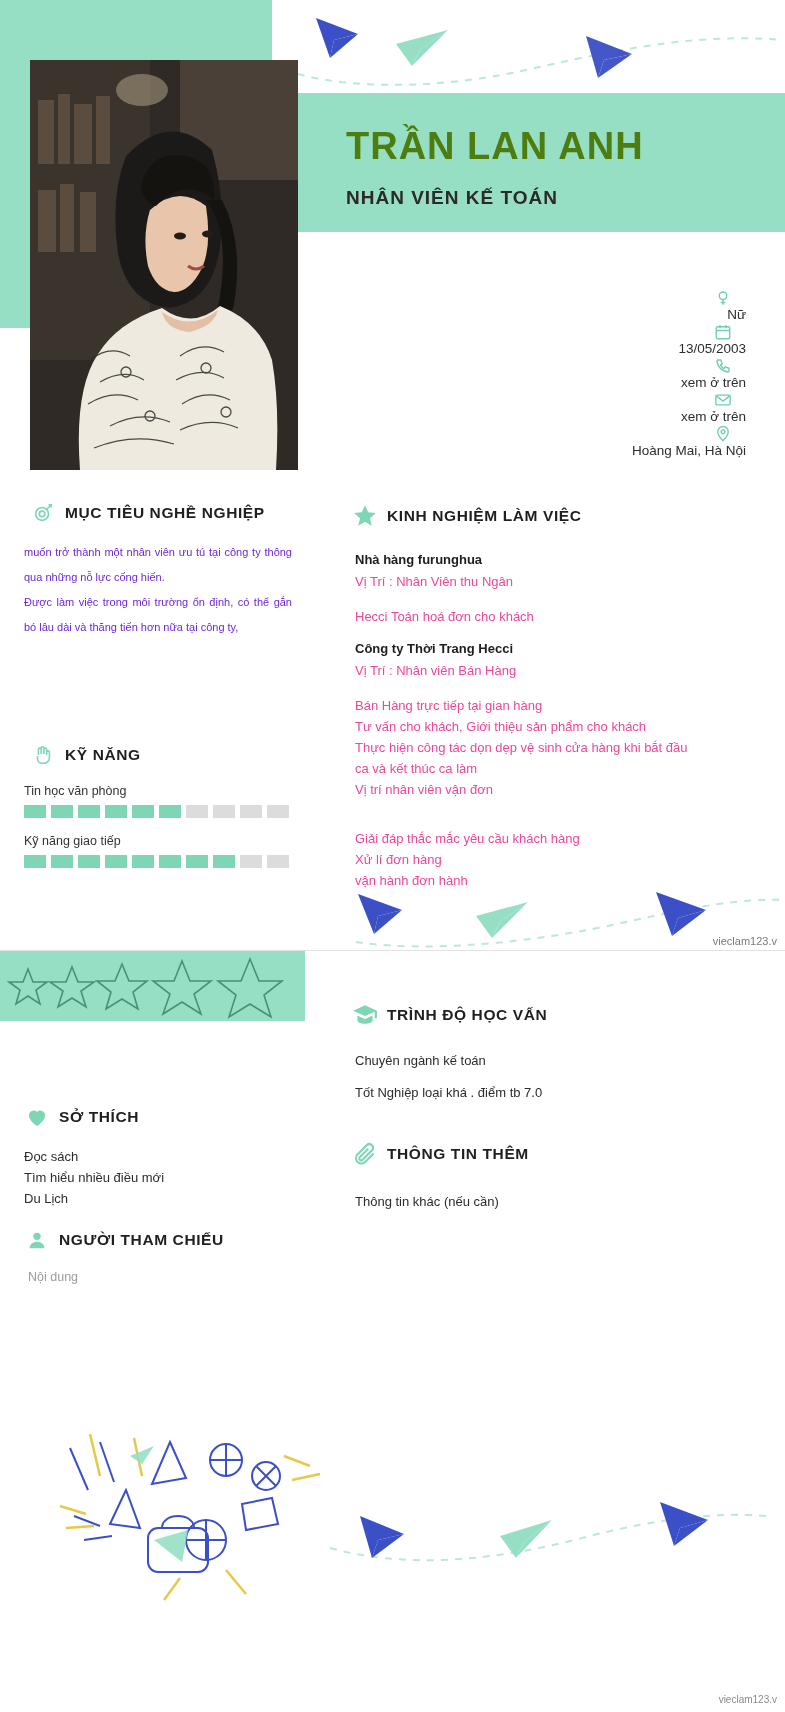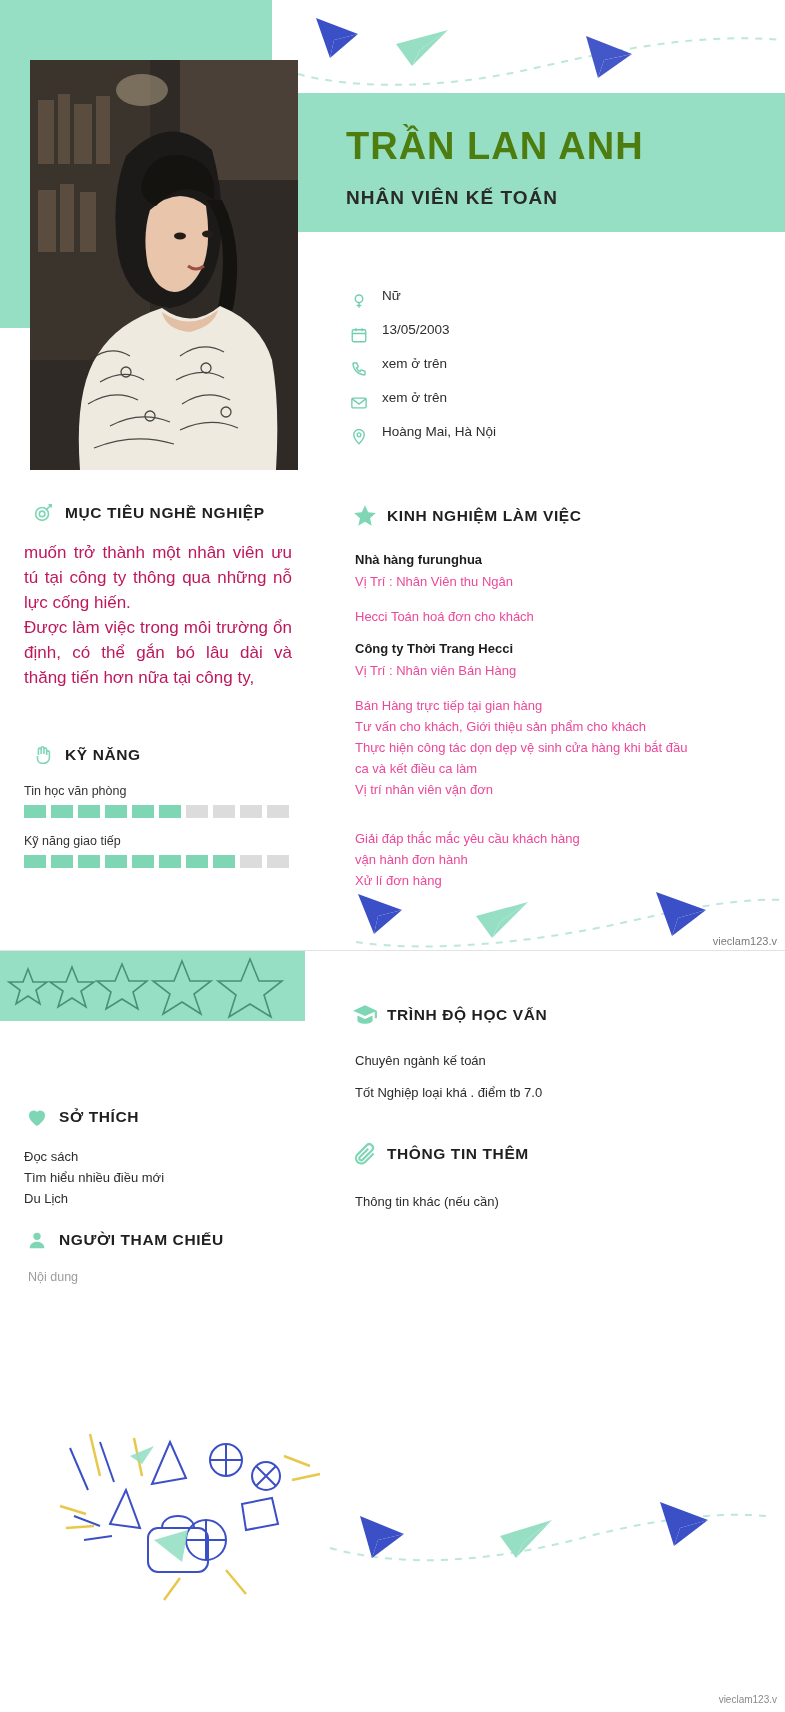--- a/index.html
+++ b/index.html
@@ -41,37 +41,37 @@
     position: absolute; left: 346px; top: 125px;
     font-size: 38px; font-weight: bold; letter-spacing: 1px; color: #4d7c0f;
   }
   .role {
     position: absolute; left: 346px; top: 187px;
     font-size: 19px; font-weight: bold; letter-spacing: 1px; color: #2a2a2a;
   }
 
   
   .contact { position: absolute; left: 346px; top: 288px; width: 400px; }
-  .contact-row { display: flex; align-items: flex-start; height: 34px; }
+  .contact-row { display: flex; align-items: flex-end; height: 34px; flex-direction: column; }
   .contact-icon {
     width: 26px; height: 26px; display: flex; align-items: center; justify-content: center;
     color: #6fcfae; margin-right: 10px;
   }
   .contact-text { font-size: 13.5px; color: #2d2d2d; }
 
   
   .sec-head { display: flex; align-items: center; gap: 9px; }
   .sec-head .ico { width: 26px; height: 26px; color: #7ed6b4; display:flex; align-items:center; justify-content:center; }
   .sec-title { font-size: 15.5px; font-weight: bold; letter-spacing: .6px; color: #1f1f1f; }
 
   
   .goal-head { position: absolute; left: 30px; top: 500px; }
   .goal-body {
     position: absolute; left: 24px; top: 540px; width: 268px;
-    font-size: 17px; line-height: 25px; text-align: justify; color: #be185d;
+    font-size: 11px; line-height: 25px; text-align: justify; color: #6d28d9;
   }
   .skills-head { position: absolute; left: 30px; top: 742px; }
   .skills { position: absolute; left: 24px; top: 784px; width: 270px; }
   .skill-label { font-size: 12.5px; color: #333; margin-bottom: 7px; }
   .bar { display: flex; gap: 5px; margin-bottom: 16px; }
   .seg { width: 22px; height: 13px; background: #dcdcdc; }
   .seg.on { background: #7ed6b4; }
 
   .hobby-head { position: absolute; left: 24px; top: 1104px; }
   .hobby-body { position: absolute; left: 24px; top: 1146px; font-size: 13px; line-height: 21px; color: #2c2c2c; }
@@ -370,26 +370,26 @@
       <div class="exp-line">Hecci Toán hoá đơn cho khách</div>
     </div>
     <div class="exp-gap"></div>
     <div>
       <div class="exp-company">Công ty Thời Trang Hecci</div>
       <div class="exp-line">Vị Trí : Nhân viên Bán Hàng</div>
       <div class="exp-gap"></div>
       <div class="exp-line">Bán Hàng trực tiếp tại gian hàng</div>
       <div class="exp-line">Tư vấn cho khách, Giới thiệu sản phẩm cho khách</div>
       <div class="exp-line">Thực hiện công tác dọn dẹp vệ sinh cửa hàng  khi bắt đầu</div>
-      <div class="exp-line">ca và kết điều ca làm</div>
+      <div class="exp-line">ca và kết thúc ca làm</div>
       <div class="exp-line">Vị trí nhân viên vận đơn</div>
       <div class="exp-gap" style="height:28px;"></div>
       <div class="exp-line">Giải đáp thắc mắc yêu cầu khách hàng</div>
+      <div class="exp-line">Xử lí đơn hàng</div>
       <div class="exp-line">vận hành đơn hành</div>
-      <div class="exp-line">Xử lí đơn hàng</div>
     </div>
   </div>
 
   <div class="sec-head edu-head">
     <span class="ico">
       <svg width="30" height="26" viewBox="0 0 24 24" fill="#7ed6b4">
           <path d="M12 3L1 8l11 5 9-4.1V15h2V8z"></path>
           <path d="M5 12.5V17c0 1.7 3.1 3 7 3s7-1.3 7-3v-4.5l-7 3.2z"></path>
         </svg>
     </span>

